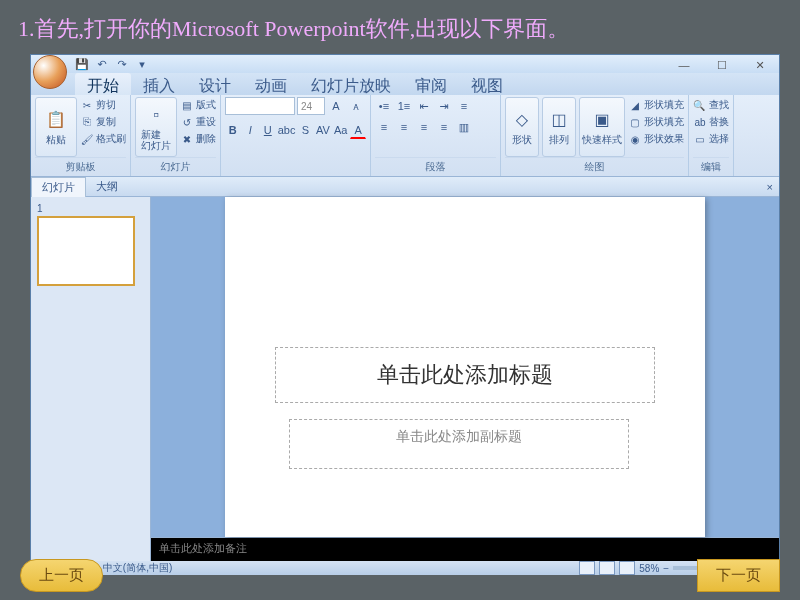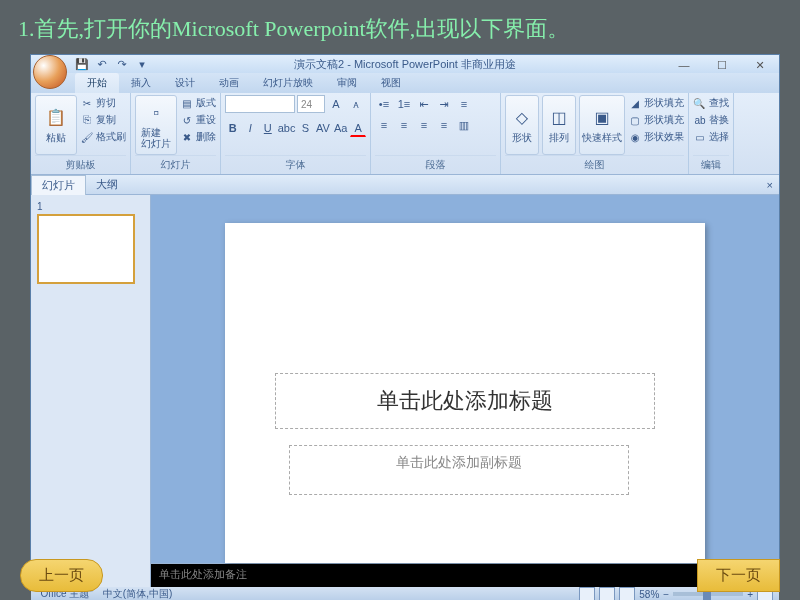--- a/index.html
+++ b/index.html
@@ -1,26 +1,26 @@
 <!DOCTYPE html>
 <html><head>
 <meta charset="utf-8">
 <style>
 * { margin: 0; padding: 0; box-sizing: border-box; }
 body { width: 800px; height: 600px; background: #5a6266; font-family: "Microsoft YaHei", sans-serif; position: relative; overflow: hidden; }
-.instruction { color: #86efac; font-size: 22px; padding: 14px 18px 10px; font-family: "SimSun", serif; }
+.instruction { color: #f0abfc; font-size: 22px; padding: 14px 18px 10px; font-family: "SimSun", serif; }
 .pp-window { position: absolute; left: 30px; top: 54px; width: 750px; height: 516px; background: #c6d9f0; border: 1px solid #5a7fa8; display: flex; flex-direction: column; }
 .win-controls { position: absolute; right: 0; top: 0; display: flex; }
 .win-btn { width: 38px; height: 20px; display: flex; align-items: center; justify-content: center; font-size: 11px; color: #555; }
 .titlebar { height: 24px; background: linear-gradient(#e1eefc, #c8ddf4); display: flex; align-items: center; position: relative; font-size: 11px; }
 .office-btn { width: 34px; height: 34px; border-radius: 50%; background: radial-gradient(circle at 30% 30%, #fff, #e8a05a, #c05020); position: absolute; left: 2px; top: 0; z-index: 10; border: 1px solid #a66030; }
 .qat { margin-left: 42px; display: flex; gap: 2px; }
 .qat-icon { width: 18px; height: 18px; display: flex; align-items: center; justify-content: center; font-size: 11px; color: #3a5a8a; }
 .title-text { position: absolute; left: 50%; transform: translateX(-50%); color: #3a5a8a; font-size: 11px; }
-.tabs { height: 22px; background: linear-gradient(#d4e4f6, #c2d7ef); display: flex; padding-left: 44px; font-size: 10px; }
+.tabs { height: 22px; background: linear-gradient(#d4e4f6, #c2d7ef); display: flex; padding-left: 44px; font-size: 16px; }
 .tab { padding: 3px 12px; color: #3a5a8a; border-top-left-radius: 3px; border-top-right-radius: 3px; }
 .tab.active { background: linear-gradient(#e8f0fb, #d8e6f6); color: #13365e; }
 .ribbon { height: 82px; background: linear-gradient(#e4eefa, #d2e0f2); display: flex; border-bottom: 1px solid #9ab5d6; }
 .rgroup { border-right: 1px solid #b5cce6; display: flex; flex-direction: column; padding: 2px 4px 0; }
 .rgroup-body { flex: 1; display: flex; align-items: flex-start; gap: 3px; }
 .rgroup-label { text-align: center; font-size: 10px; color: #4a6a92; padding: 2px 0; border-top: 1px solid #cadaee; }
 .big-btn { width: 42px; height: 60px; display: flex; flex-direction: column; align-items: center; justify-content: center; background: linear-gradient(#f4f8fd, #dce8f6); border: 1px solid #b8cce4; border-radius: 3px; font-size: 10px; color: #3a5a8a; }
 .big-icon { width: 24px; height: 24px; margin-bottom: 2px; display: flex; align-items: center; justify-content: center; font-size: 16px; }
 .vstack { display: flex; flex-direction: column; gap: 1px; font-size: 10px; color: #3a5a8a; }
 .vstack div { display: flex; align-items: center; gap: 2px; height: 16px; }
@@ -31,21 +31,21 @@
 .icon-btn { width: 18px; height: 18px; border: 1px solid transparent; display: flex; align-items: center; justify-content: center; font-size: 11px; color: #3a5a8a; }
 .panes { height: 20px; background: linear-gradient(#e0ecf9, #c8daf0); display: flex; align-items: center; font-size: 11px; border-bottom: 1px solid #9ab5d6; }
 .pane-tab { padding: 2px 10px; color: #3a5a8a; }
 .pane-tab.active { background: #f0f5fc; border: 1px solid #a8bfd8; border-bottom: none; }
 .pane-close { margin-left: auto; margin-right: 6px; font-size: 11px; color: #3a5a8a; }
 .workspace { flex: 1; display: flex; background: #8cb0dc; }
 .thumb-panel { width: 120px; background: #dce7f5; border-right: 1px solid #9ab5d6; padding: 6px; }
 .thumb-num { font-size: 10px; color: #3a5a8a; }
 .thumb { width: 98px; height: 70px; background: #fff; border: 2px solid #d4a03c; margin-top: 2px; }
 .slide-area { flex: 1; display: flex; flex-direction: column; }
-.slide-canvas { flex: 1; display: flex; align-items: flex-end; justify-content: center; position: relative; margin-top: 28px; }
+.slide-canvas { flex: 1; display: flex; align-items: flex-end; justify-content: center; position: relative; }
 .watermark { position: absolute; font-size: 38px; color: #c8c8c8; font-weight: bold; left: 50%; top: 130px; transform: translateX(-50%); letter-spacing: 1px; }
 .slide { width: 480px; height: 340px; background: #fff; box-shadow: 2px 2px 6px rgba(0,0,0,0.3); position: relative; }
 .title-ph { position: absolute; left: 50px; top: 150px; width: 380px; height: 56px; border: 1px dashed #aaa; display: flex; align-items: center; justify-content: center; font-size: 22px; color: #333; font-family: "SimSun", serif; }
 .sub-ph { position: absolute; left: 64px; top: 222px; width: 340px; height: 50px; border: 1px dashed #aaa; display: flex; align-items: flex-start; justify-content: center; padding-top: 8px; font-size: 14px; color: #888; }
 .notes { height: 24px; background: #000000; border-top: 1px solid #9ab5d6; padding: 3px 8px; font-size: 11px; color: #888; }
 .statusbar { height: 20px; background: linear-gradient(#d4e2f3, #b8cee8); display: flex; font-size: 10px; color: #3a5a8a; padding: 0 6px; gap: 10px; }
 .sb-right { margin-left: auto; display: flex; align-items: center; gap: 4px; }
 .view-btn { width: 16px; height: 14px; border: 1px solid #7a98c0; background: #e8f0fa; }
 .zoom-slider { width: 70px; height: 4px; background: #a8bfd8; position: relative; }
 .zoom-thumb { width: 8px; height: 12px; background: #6a8ab8; position: absolute; left: 30px; top: -4px; }
@@ -60,21 +60,20 @@
 
 <div class="pp-window">
   <div class="titlebar">
     <div class="office-btn"></div>
     <div class="qat">
       <div class="qat-icon">💾</div>
       <div class="qat-icon">↶</div>
       <div class="qat-icon">↷</div>
       <div class="qat-icon">▾</div>
     </div>
-    <div class="title-text">演示文稿2 - Microsoft PowerPoint 非商业用途</div>
     <div class="win-controls">
       <div class="win-btn">—</div>
       <div class="win-btn">☐</div>
       <div class="win-btn">✕</div>
     </div>
   </div>
 
   <div class="tabs">
     <div class="tab active">开始</div>
     <div class="tab">插入</div>
@@ -153,21 +152,20 @@
           <div class="icon-btn">
               <u>U</u>
             </div>
           <div class="icon-btn">abc</div>
           <div class="icon-btn">S</div>
           <div class="icon-btn">AV</div>
           <div class="icon-btn">Aa</div>
           <div class="icon-btn" style="border-bottom:2px solid red">A</div>
         </div>
       </div>
-      <div class="rgroup-label">字体</div>
     </div>
 
     <div class="rgroup" style="width:130px">
       <div class="rgroup-body" style="flex-direction:column;align-items:stretch">
         <div class="icon-row">
           <div class="icon-btn">•≡</div>
           <div class="icon-btn">1≡</div>
           <div class="icon-btn">⇤</div>
           <div class="icon-btn">⇥</div>
           <div class="icon-btn">≡</div>

